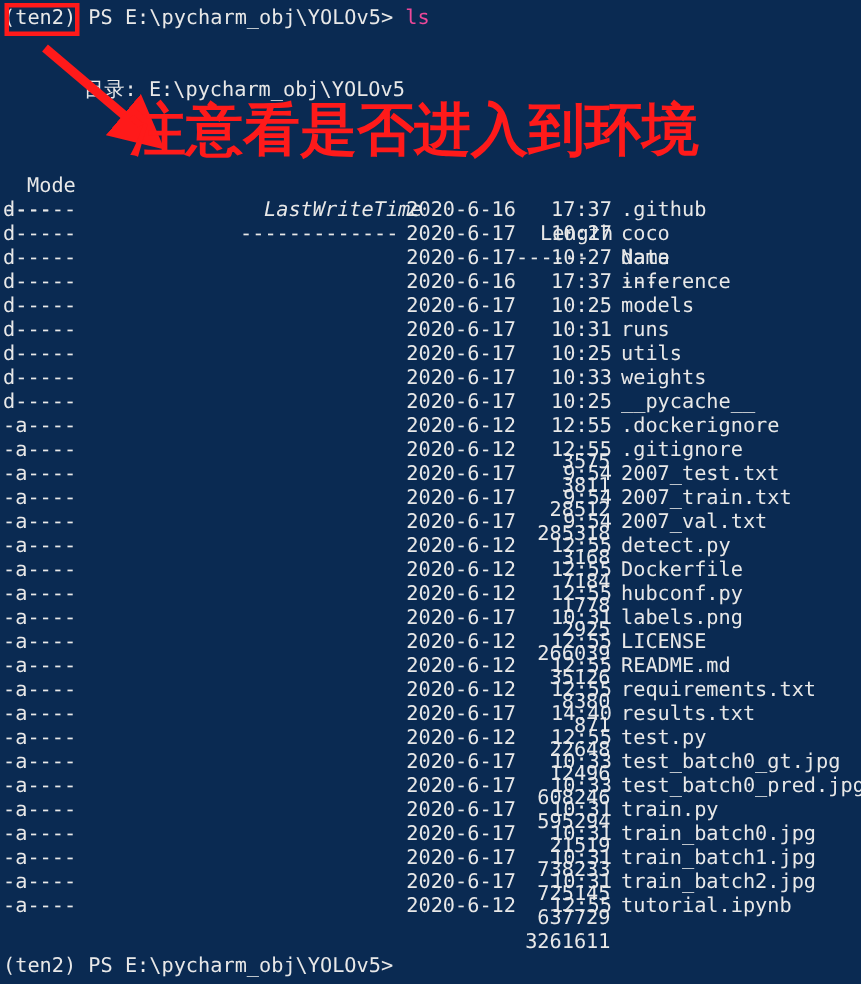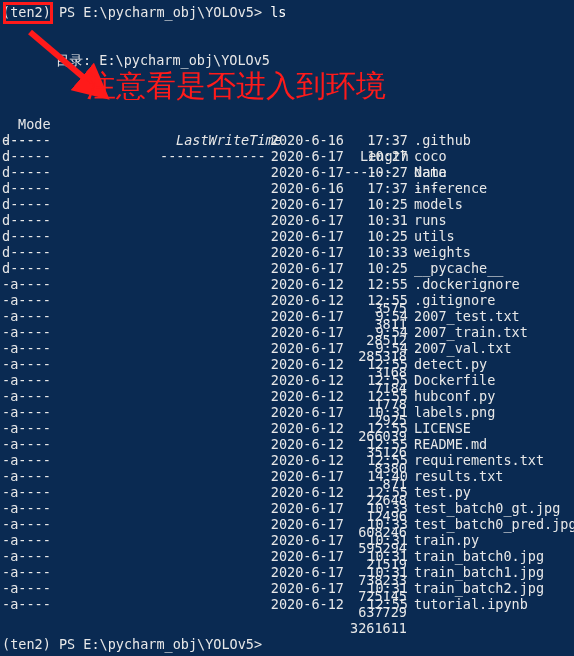--- a/index.html
+++ b/index.html
@@ -22,21 +22,21 @@
   .line {
     position: absolute;
     left: 0;
     white-space: pre;
     letter-spacing: 0px;
   }
   .prompt-line {
     left: 2px;
   }
   .cmd {
-    color: #ffffff;
+    color: #ec4899;
   }
   .dirline {
     left: 56px;
     color: #E8E8E8;
   }
   
   .tbl {
     position: absolute;
     left: 0;
     top: 0;
@@ -106,22 +106,22 @@
     height: 22px;
     border: 3px solid #FF1A1A;
     box-sizing: border-box;
   }
   #cn-note {
     position: absolute;
     left: 86px;
     top: 70px;
     color: #FF1A1A;
     font-family: "DejaVu Sans", "Liberation Sans", sans-serif;
-    font-size: 30px;
-    font-weight: normal;
+    font-size: 38px;
+    font-weight: bold;
     line-height: 32px;
     white-space: pre;
     text-align: center;
   }
 </style>
 </head>
 <body>
 
 <div id="terminal">
 

